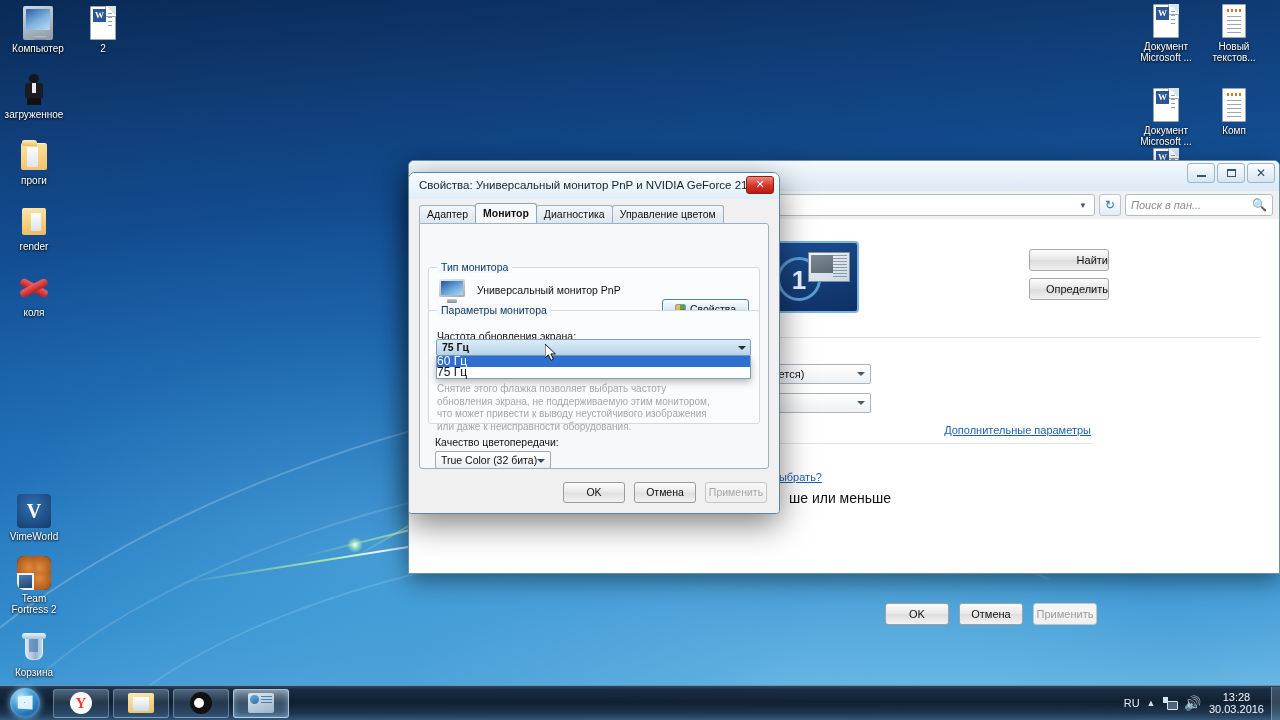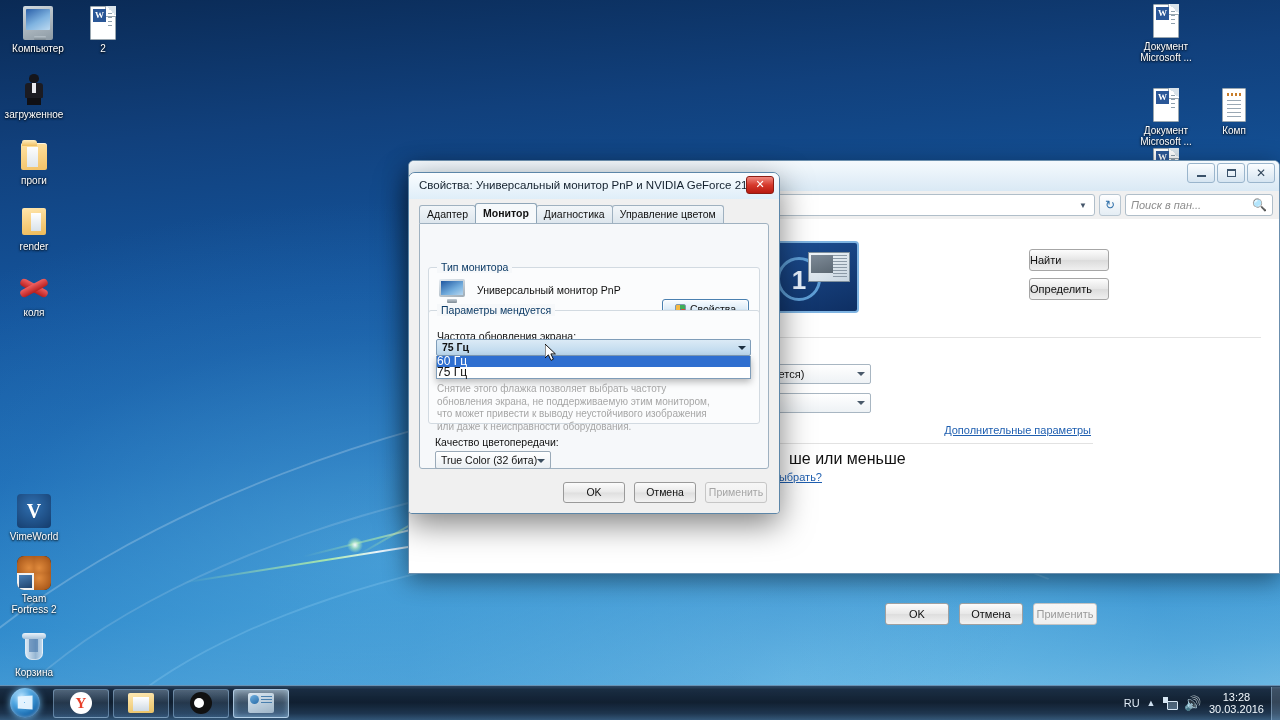--- a/index.html
+++ b/index.html
@@ -189,40 +189,40 @@
   }
   .monpreview .scr::before { content:""; position:absolute; left:2px; top:2px; width:22px; height:18px;
     background: linear-gradient(160deg,#7f8c99,#5b6772);}
   .monpreview .scr::after { content:""; position:absolute; right:2px; top:2px; width:14px; bottom:2px;
     background: repeating-linear-gradient(180deg,#8b99a6 0,#8b99a6 1px,transparent 1px,transparent 3px);}
 
   .cpbtn {
     position:absolute; width:80px; height:22px;
     background: linear-gradient(180deg,#fdfdfd,#e6e6e6 48%,#dcdcdc 52%,#f0f0f0);
     border:1px solid #a6a6a6; border-radius:3px;
-    font-size:11px; color:#111; text-align:left; line-height:20px;
+    font-size:11px; color:#111; text-align:right; line-height:20px;
   }
   #btn-find { right: 170px; top: 30px; }
   #btn-detect { right: 170px; top: 59px; }
 
   .cp-hr { position:absolute; left: 10px; right: 18px; height:1px; background:#e2e2e2; }
 
   .cp-sel {
     position:absolute; height:20px; border:1px solid #a8b6c2; border-radius:2px;
     background: linear-gradient(180deg,#ffffff,#eef2f5);
     font-size:11px; color:#111; line-height:18px; padding-left:5px;
   }
   .cp-sel .arr { position:absolute; right:5px; top:7px; width:0;height:0;
     border-left:4px solid transparent;border-right:4px solid transparent;border-top:4px solid #4a5a6b;}
 
   .cp-link {
     position:absolute; font-size:11px; color:#1f5fb0; text-decoration:underline; white-space:nowrap;
   }
 
-  .cp-text { position:absolute; font-size:16px; color:#111; white-space:nowrap; }
+  .cp-text { position:absolute; font-size:14px; color:#111; white-space:nowrap;margin-top:40px; }
 
   #cp-okrow { position:absolute; right: 182px; top: 384px; display:flex; gap:10px; }
   .cp-okbtn {
     width:64px; height:22px;
     background: linear-gradient(180deg,#fcfcfc,#e8e8e8 48%,#dedede 52%,#f2f2f2);
     border:1px solid #a0a0a0; border-radius:3px; font-size:11px; color:#111;
     text-align:center; line-height:20px;
   }
   .cp-okbtn.disabled { color:#9a9a9a; border-color:#c3c3c3;
     background: linear-gradient(180deg,#f7f7f7,#efefef); }
@@ -491,20 +491,27 @@
     <div class="glyph">
       <div class="ic-doc" style="position:absolute;inset:0 4px 0 4px;">
           <span class="w">W</span>
           <span class="lines"></span>
         </div>
     </div>
     <div class="lbl" style="white-space:pre-line;">Документ
 Microsoft ...</div>
   </div>
 
+  <div class="dicon" style="left:1196px; top:4px;">
+    <div class="glyph">
+        <div class="ic-txt" style="position:absolute;inset:0 5px 0 5px;"></div>
+      </div>
+    <div class="lbl" style="white-space:pre-line;">Новый
+текстов...</div>
+  </div>
 
   <div class="dicon" style="left:1128px; top:88px;">
     <div class="glyph">
       <div class="ic-doc" style="position:absolute;inset:0 4px 0 4px;">
           <span class="w">W</span>
           <span class="lines"></span>
         </div>
     </div>
     <div class="lbl" style="white-space:pre-line;">Документ
 Microsoft ...</div>
@@ -618,21 +625,21 @@
               <div class="scr2"></div>
               <div class="stand"></div>
           </div>
           <div class="dlabel" style="left:48px; top:16px;">Универсальный монитор PnP</div>
           <div class="propbtn" style="right:10px; top:31px;">
             <span class="shield"></span><span>Свойства</span>
           </div>
         </div>
 
         <div class="gbox" style="left:8px; top:86px; right:8px; height:114px;">
-          <div class="cap">Параметры мендуется</div>
+          <div class="cap">Параметры монитора</div>
           <div class="dlabel" style="left:8px; top:11px;margin-top:8px;">Частота обновления экрана:</div>
 
           <div class="combo" style="left:7px; top:28px; right:8px;">
             <span>75 Гц</span>
             <span class="arrow"></span>
           </div>
 
           <div class="droplist" style="left:7px; top:45px; right:8px;">
             <div class="dropitem sel">60 Гц</div>
             <div class="dropitem">75 Гц</div>

